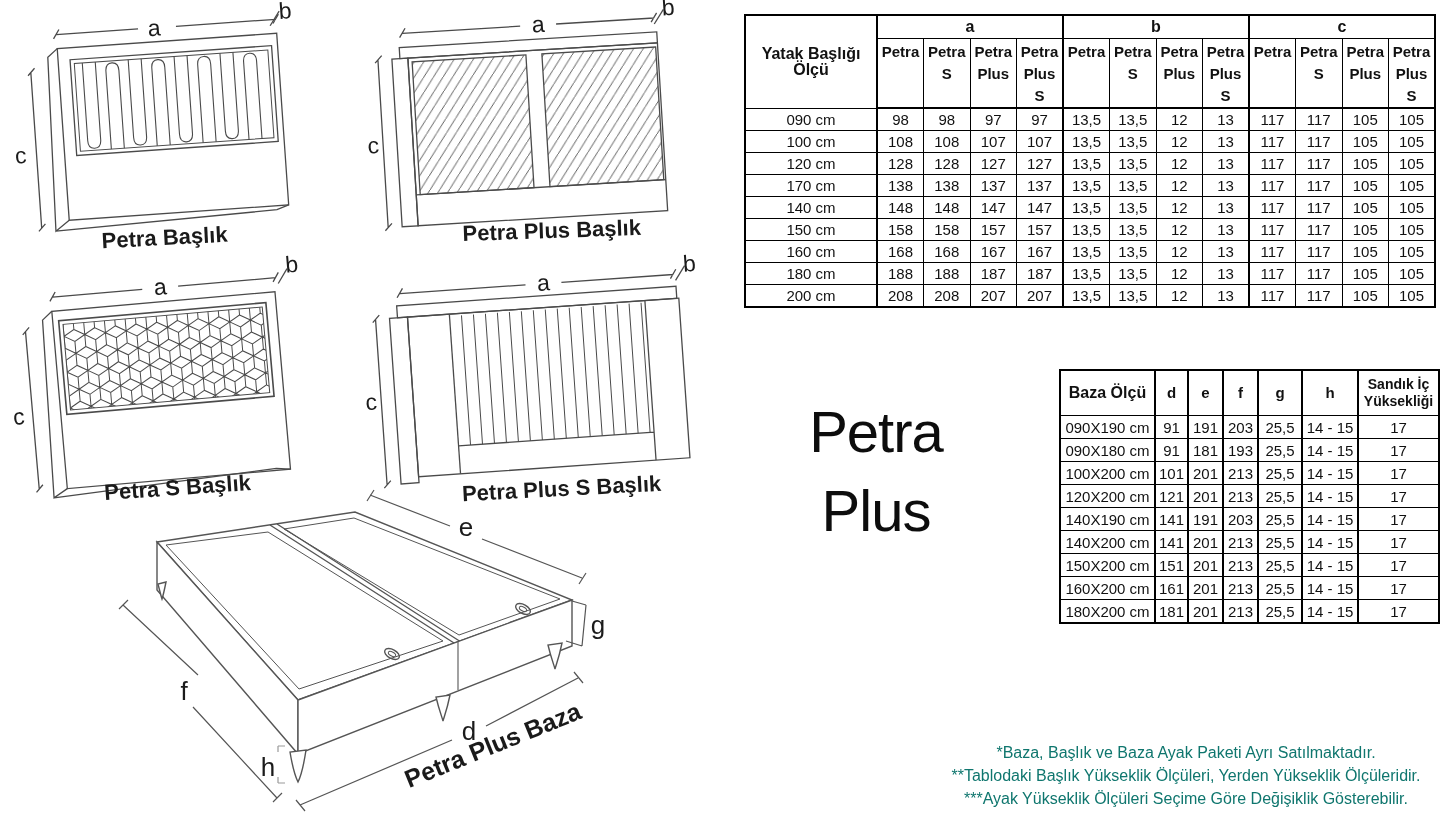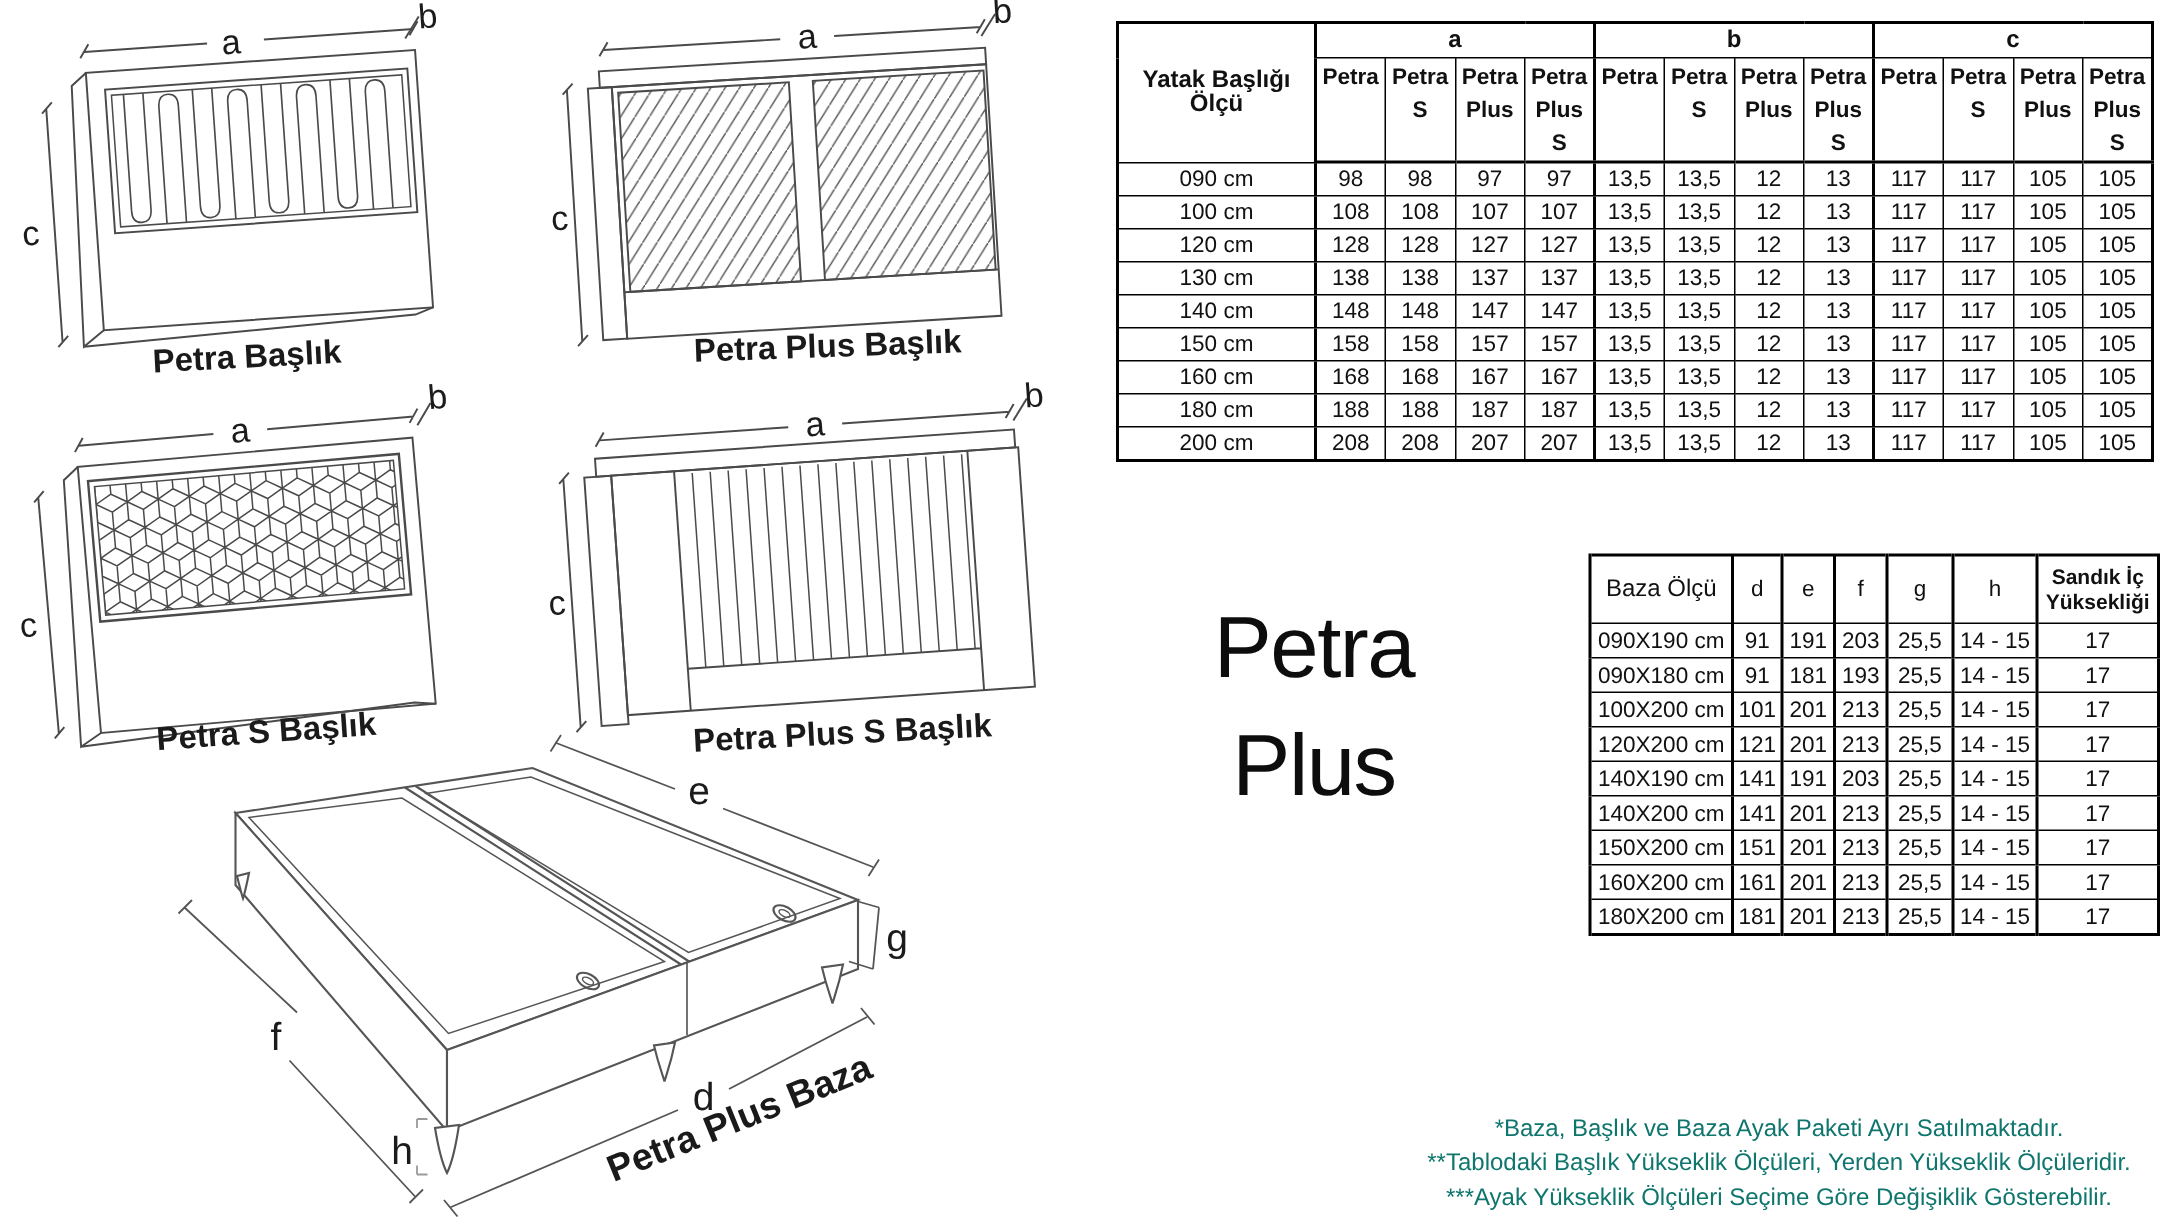--- a/index.html
+++ b/index.html
@@ -29,21 +29,21 @@
   #hb-table .grouprow th{height:22px;font-size:16px;font-weight:bold;line-height:1;}
   #hb-table .subrow th{
     height:47px;font-size:15px;font-weight:bold;vertical-align:top;
     padding-top:2px;line-height:22px;border-bottom:2px solid #000;
   }
   #hb-table .corner{font-size:15px;font-weight:bold;line-height:1.15;}
   #hb-table td{height:21px;font-size:15px;line-height:1;}
 
   #bz-table{left:1059px;top:369px;width:379px;}
   #bz-table th,#bz-table td{border-left:2px solid #000;border-right:2px solid #000;}
-  #bz-table thead th{height:44px;font-size:15px;font-weight:normal;line-height:1.1;}
+  #bz-table thead th{height:44px;font-size:15px;font-weight:bold;line-height:1.1;}
   #bz-table thead th.thinhead{font-weight:bold;font-size:14px;line-height:17px;}
   #bz-table thead th.bazacorner{font-size:16px;}
   #bz-table td{height:22px;font-size:15px;line-height:1;}
 
   
   #title{
     position:absolute;left:676px;top:392px;width:400px;text-align:center;
     font-size:58px;line-height:79px;letter-spacing:-1px;color:#0d0d0d;font-weight:400;
     white-space:nowrap;
   }
@@ -262,21 +262,21 @@
           <td class="gstart">13,5</td>
           <td>13,5</td>
           <td>12</td>
           <td>13</td>
           <td class="gstart">117</td>
           <td>117</td>
           <td>105</td>
           <td>105</td>
         </tr>
         <tr>
-          <td>130 cm</td>
+          <td>170 cm</td>
           <td class="gstart">138</td>
           <td>138</td>
           <td>137</td>
           <td>137</td>
           <td class="gstart">13,5</td>
           <td>13,5</td>
           <td>12</td>
           <td>13</td>
           <td class="gstart">117</td>
           <td>117</td>

